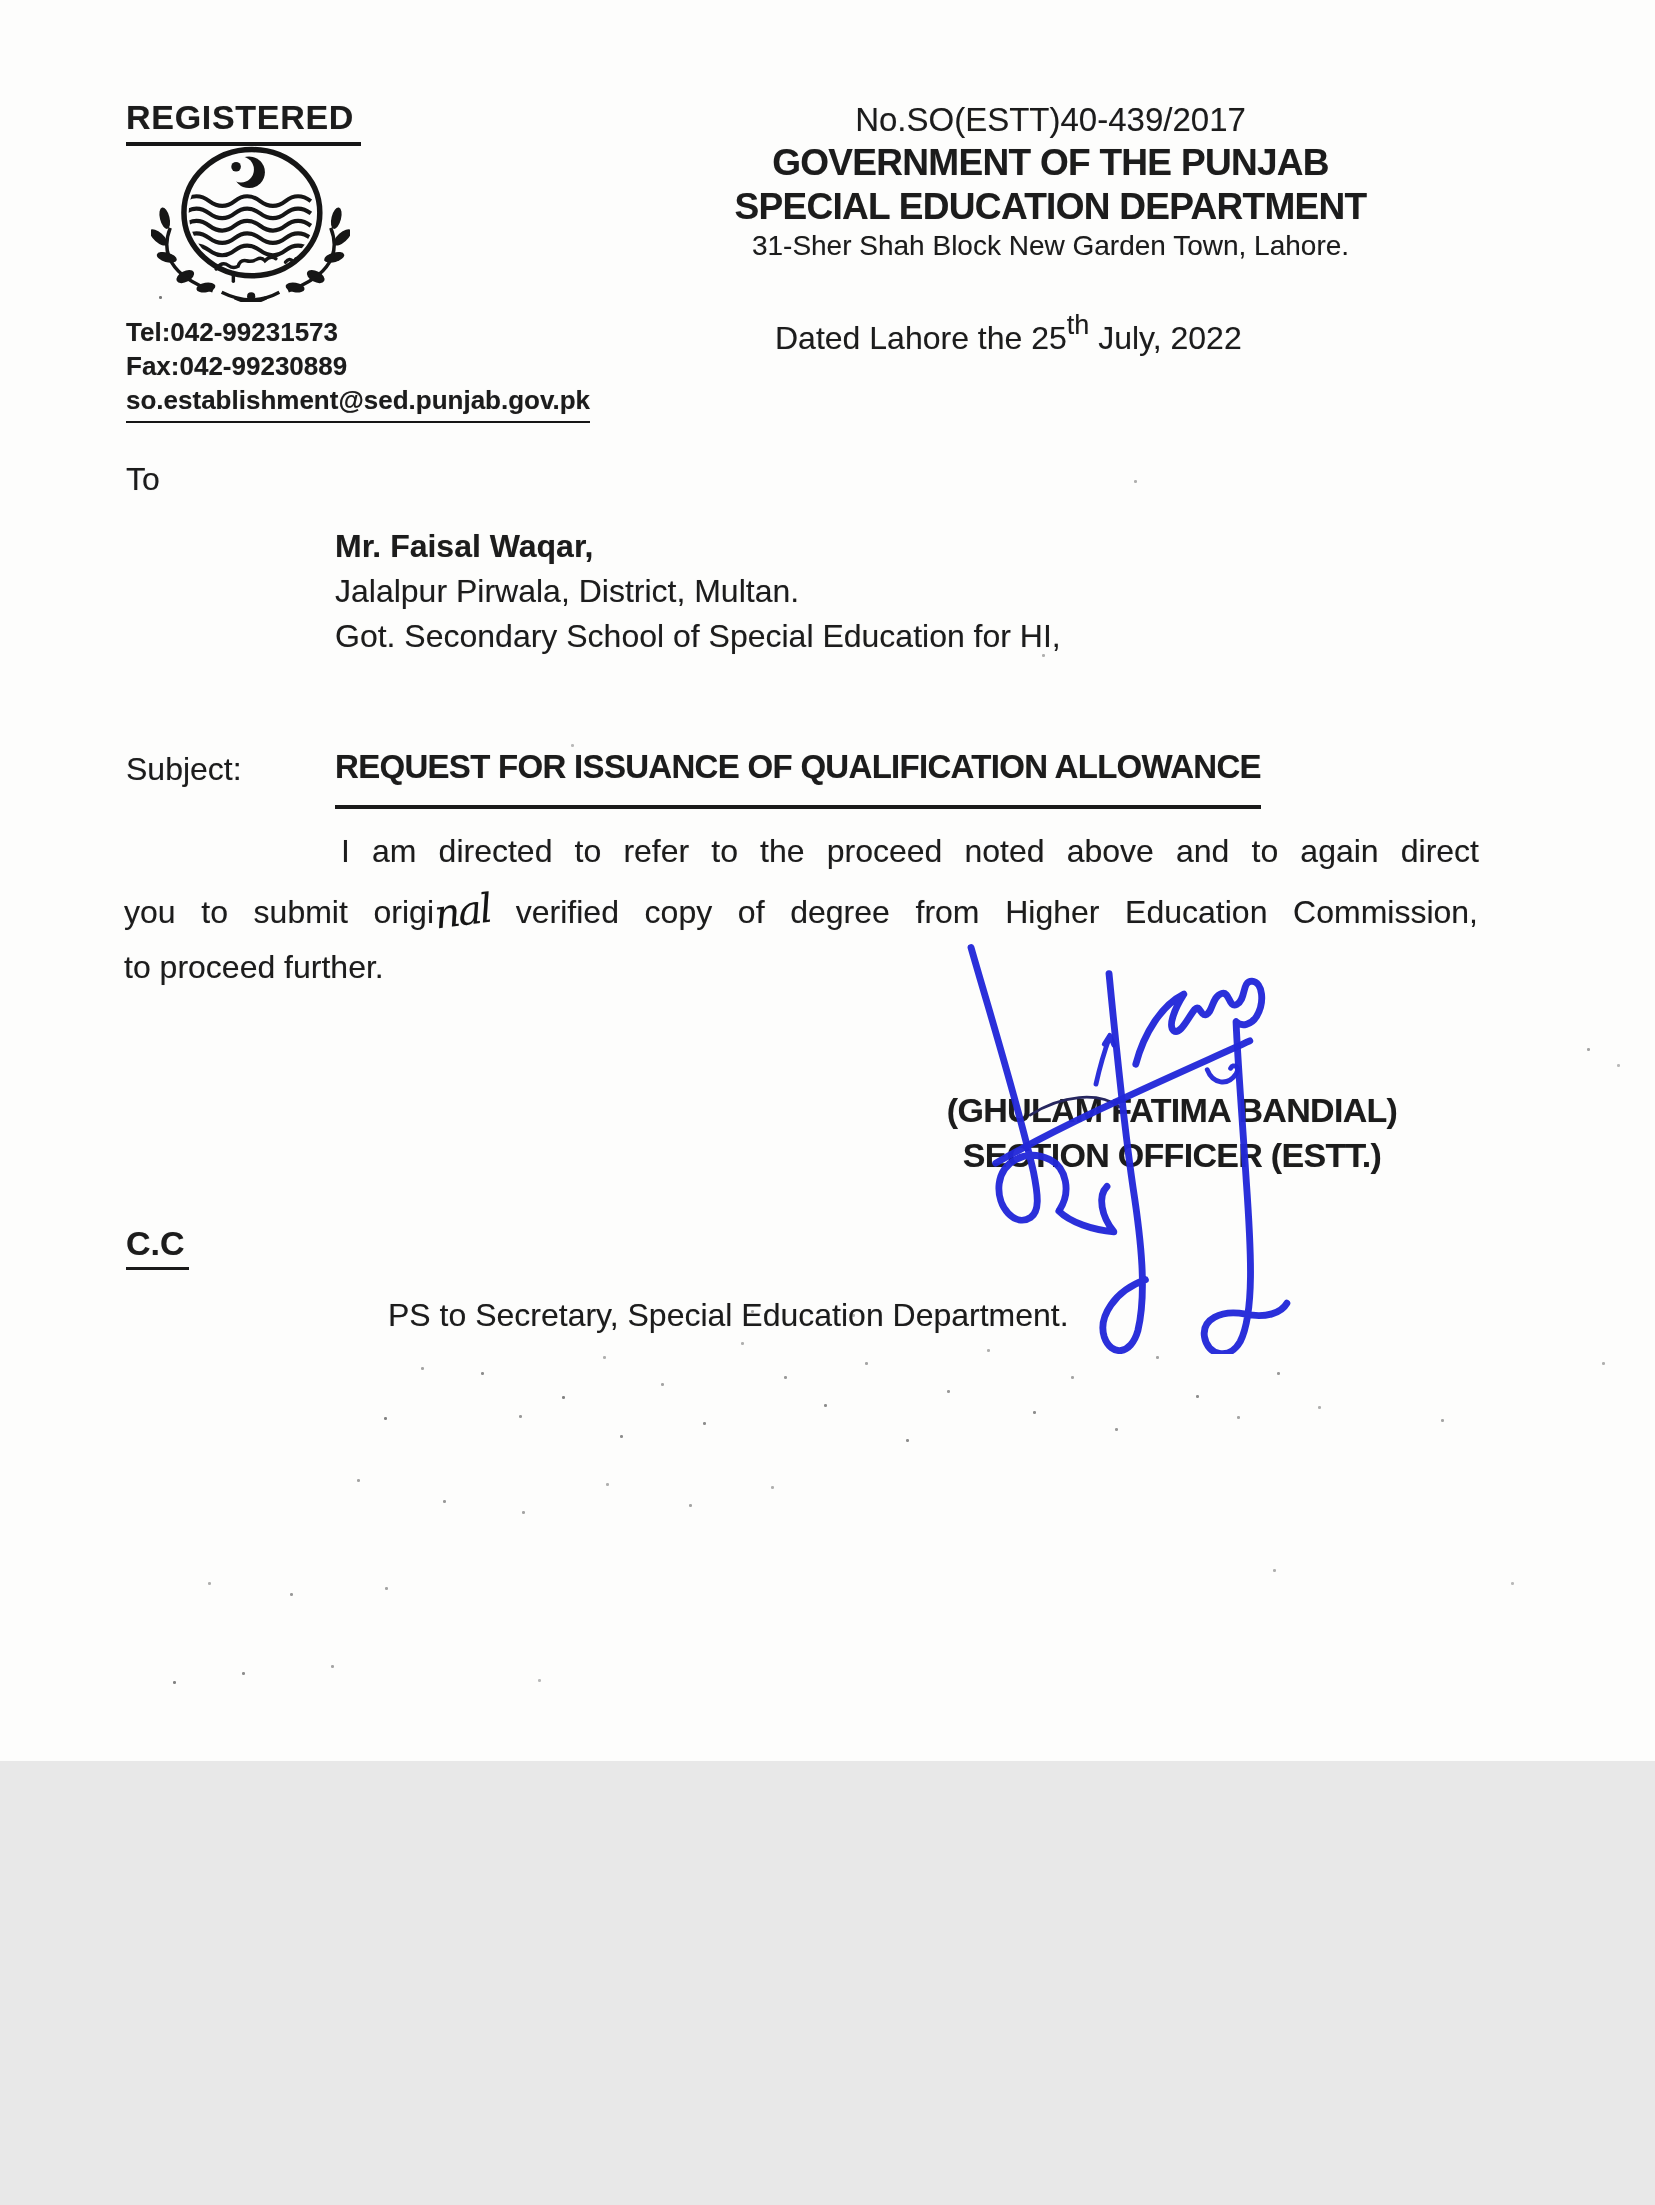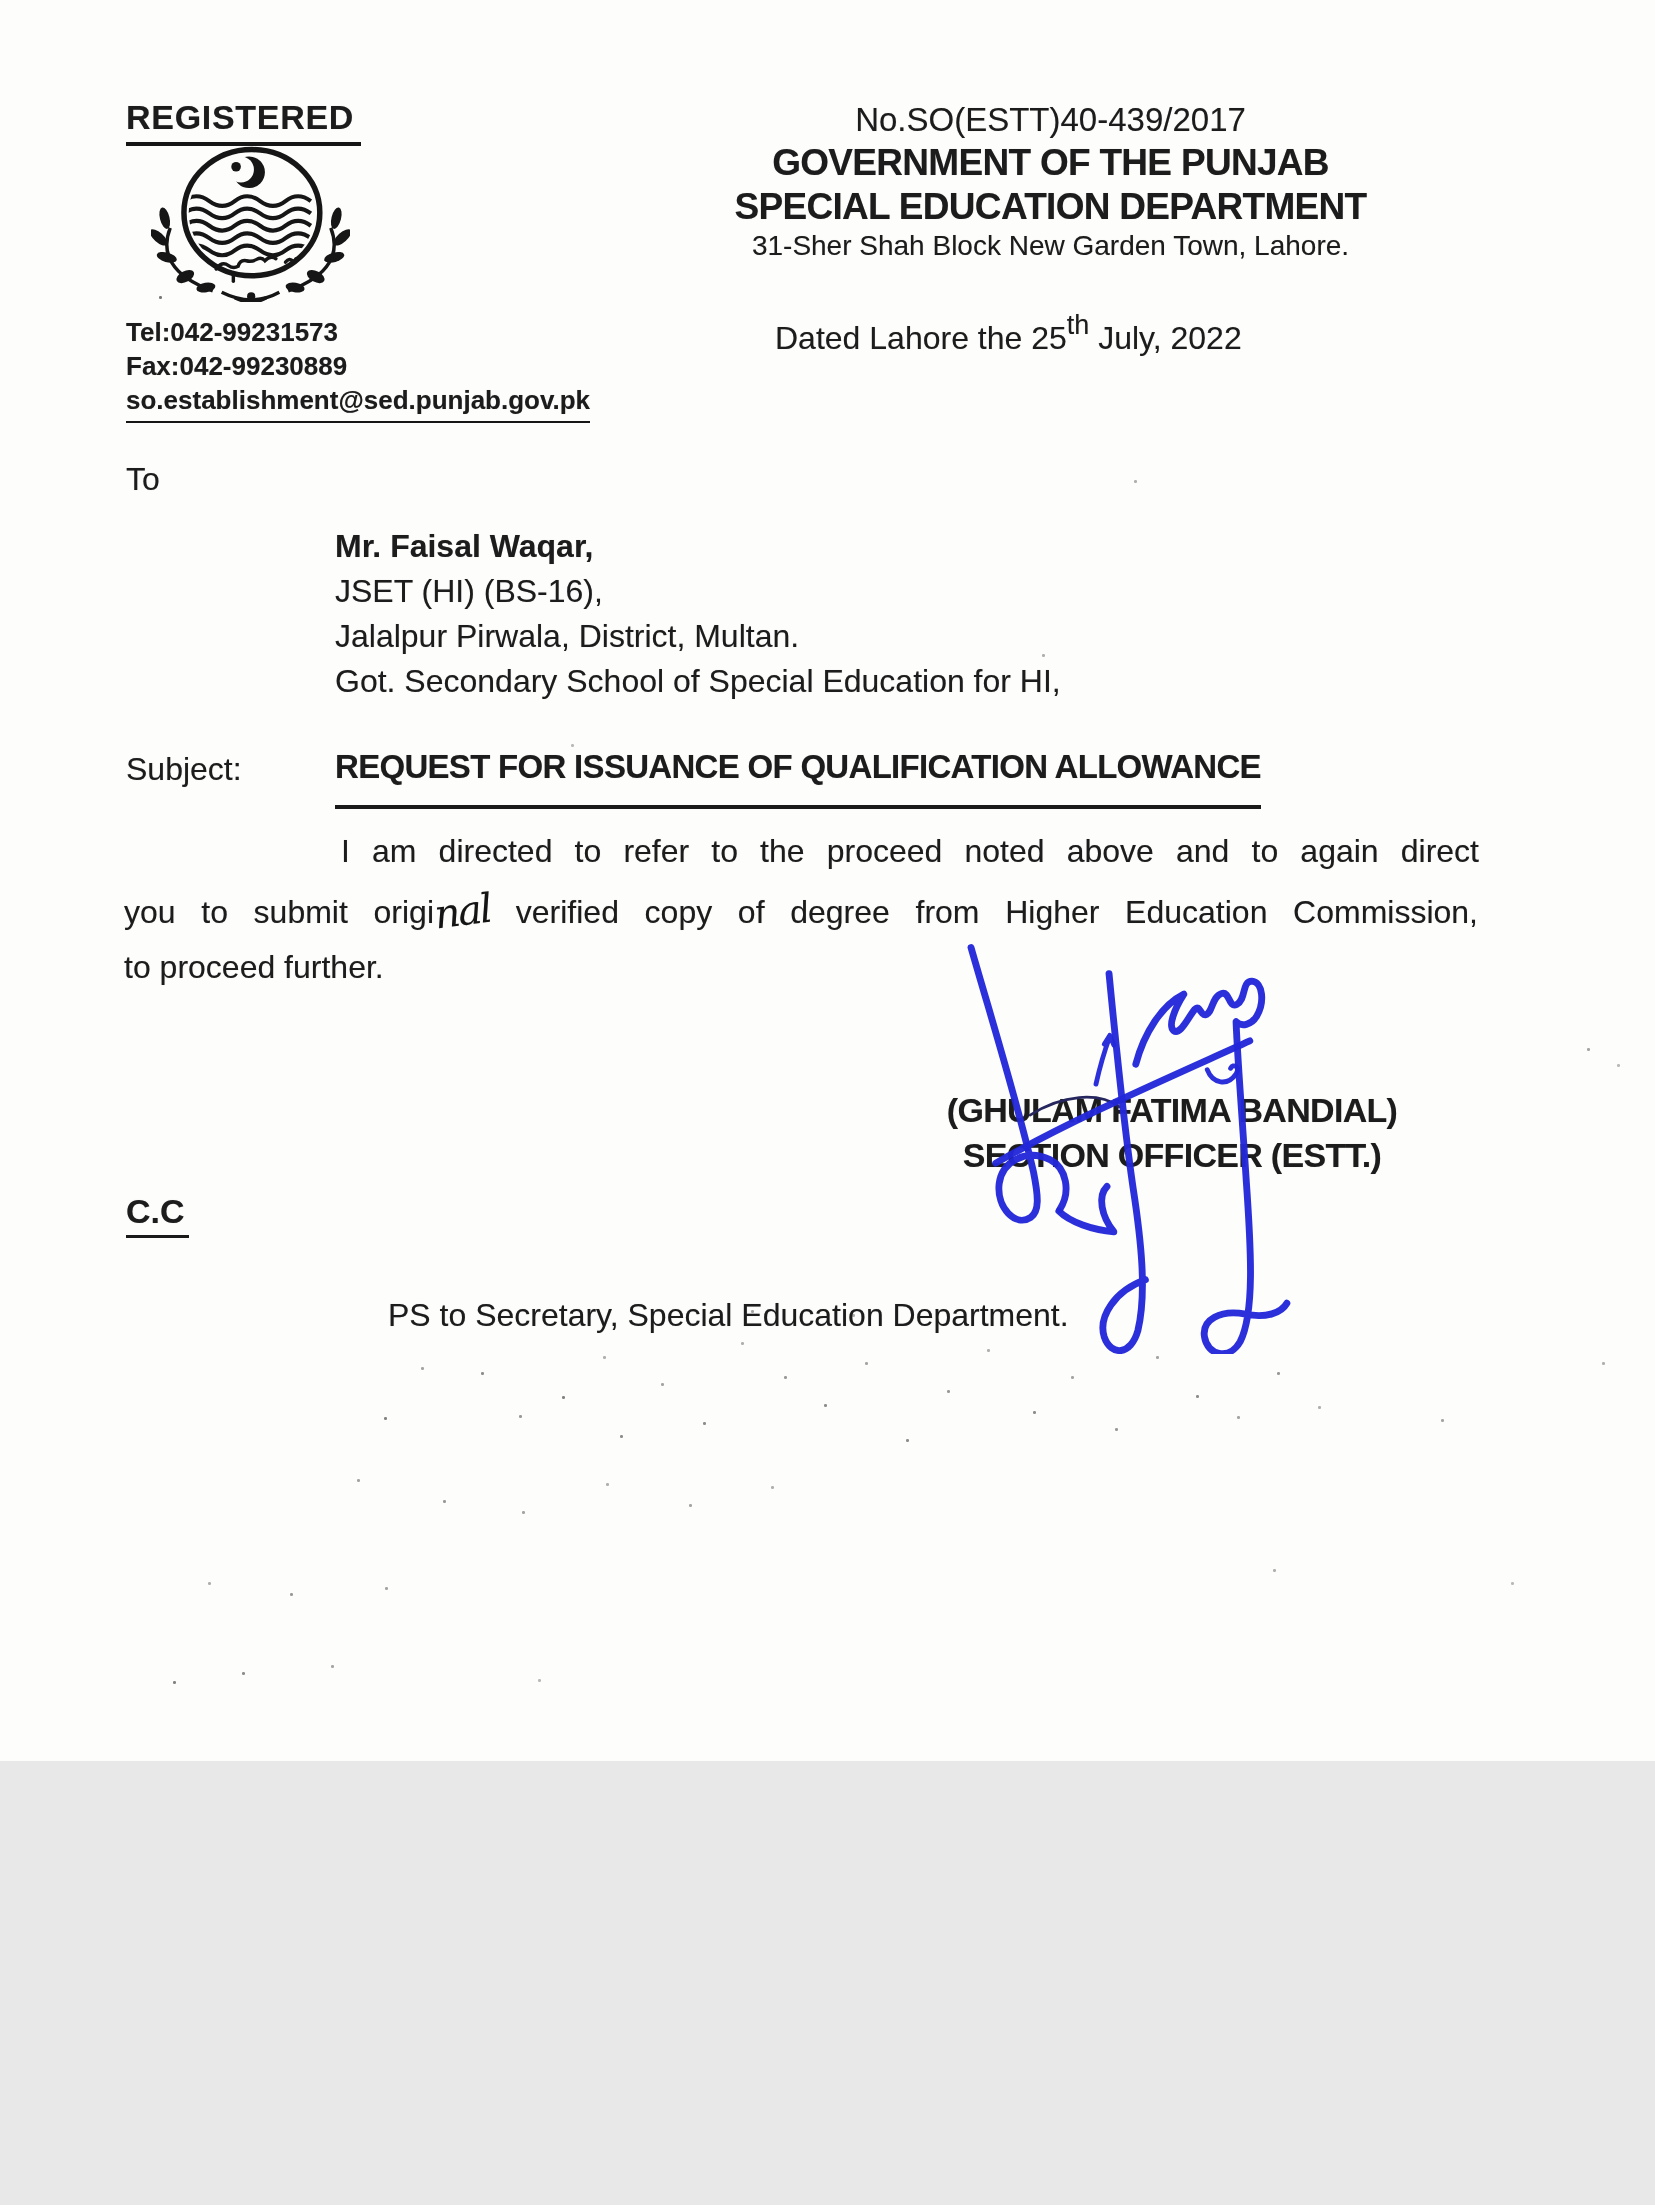--- a/index.html
+++ b/index.html
@@ -55,21 +55,21 @@
   .handwritten{
     font-family:"DejaVu Serif",serif;font-style:italic;
     font-size:40px;letter-spacing:-2.1px;
     display:inline-block;transform:rotate(-7deg) translateY(2.1px);
     color:#141414;
   }
 
   .signer{left:921px;top:1088px;width:502px;text-align:center;
     font-size:34px;font-weight:bold;line-height:45px;letter-spacing:-0.7px;}
 
-  .cc-label{left:126px;top:1192px;font-size:34px;font-weight:bold;
+  .cc-label{left:126px;top:1224px;font-size:34px;font-weight:bold;
     border-bottom:3.4px solid #1a1a1a;padding:0 4.1px 4.1px 0;}
   .ps-line{left:388px;top:1298px;font-size:32px;line-height:34px;}
 
   .sig-svg{left:966px;top:942px;width:330px;height:412px;pointer-events:none;}
   .sig{stroke:#2228d8;stroke-width:10;fill:none;stroke-linecap:round;stroke-linejoin:round;opacity:.96;}
   .sig-thin{stroke-width:7;}
   .sig-dark{stroke:#27275f;stroke-width:4;fill:none;stroke-linecap:round;}
 
   .specks{
     left:0;top:0;width:2.7px;height:2.7px;border-radius:50%;background:transparent;
@@ -168,21 +168,20 @@
     <div class="lh-addr">31-Sher Shah Block New Garden Town, Lahore.</div>
   </div>
 
   <div class="abs dated">
     <span>Dated Lahore the 25</span><sup>th</sup><span> July, 2022</span>
   </div>
 
   <div class="abs to-label">To</div>
   <div class="abs addressee">
     <div class="bold">Mr. Faisal Waqar,</div>
-    <div>JSET (HI) (BS-16),</div>
     <div>Jalalpur Pirwala, District, Multan.</div>
     <div>Got. Secondary School of Special Education for HI,</div>
   </div>
 
   <div class="abs subject-label">Subject:</div>
   <div class="abs subject-text">REQUEST FOR ISSUANCE OF QUALIFICATION ALLOWANCE</div>
 
   <div class="abs body-block">
     <div class="body-line jl first">I am directed to refer to the proceed noted above and to again direct</div>
     <div class="body-line jl"><span>you to submit origi</span><span class="handwritten">nal</span><span> verified copy of degree from Higher Education Commission,</span></div>

